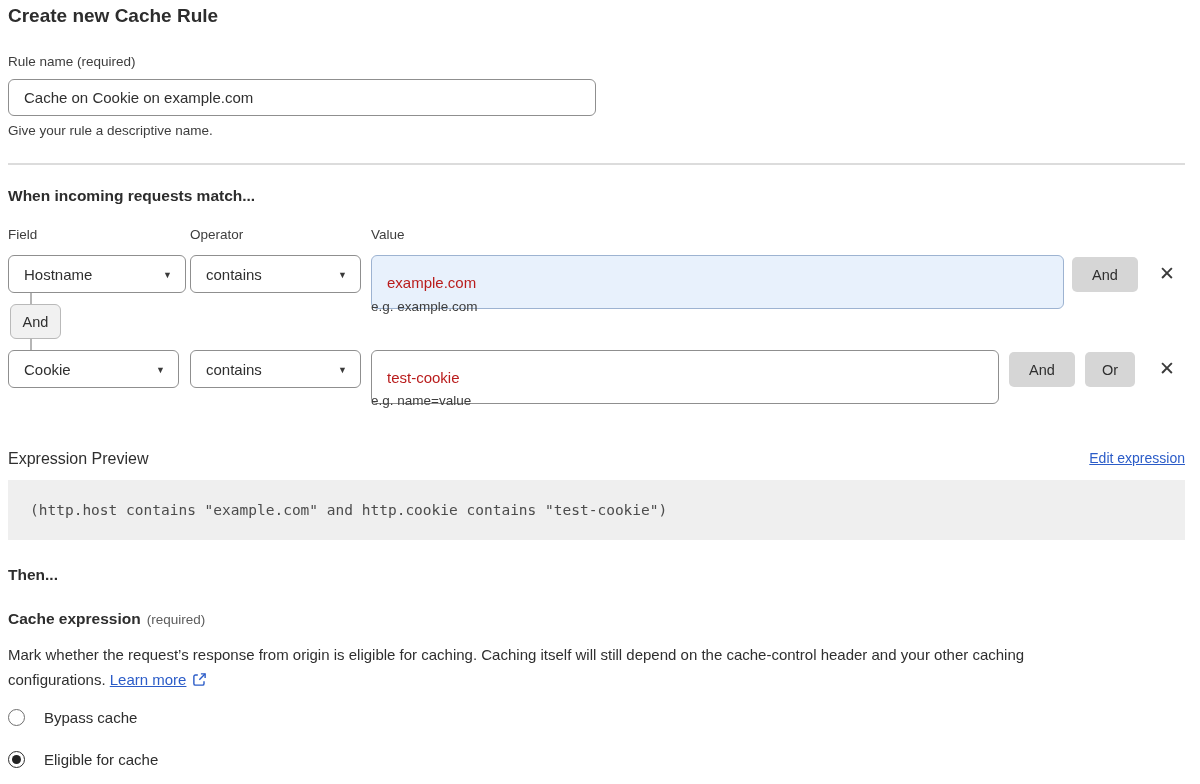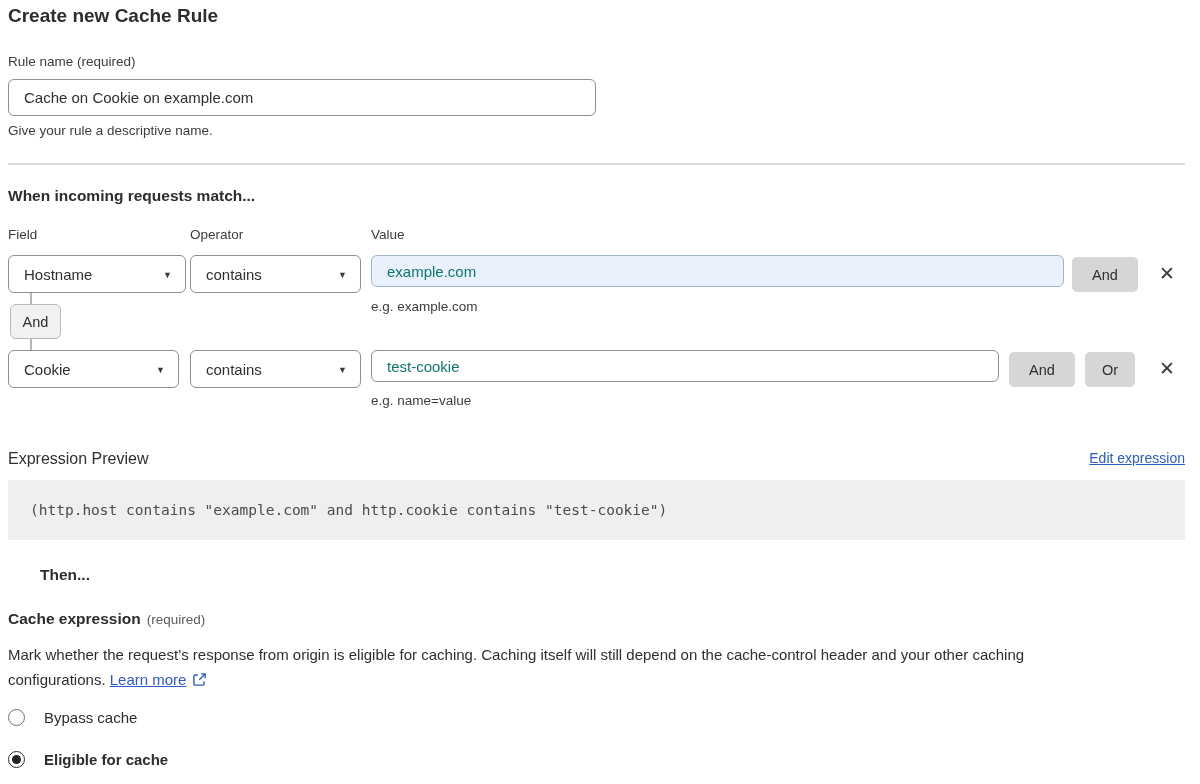--- a/index.html
+++ b/index.html
@@ -23,22 +23,22 @@
 
   #col-field  { left:8px;   top:227px; }
   #col-op     { left:190px; top:227px; }
   #col-value  { left:371px; top:227px; }
 
   .select { height:38px; border:1px solid #8f8f8f; border-radius:6px; background:#fff;
     display:flex; align-items:center; justify-content:space-between; padding:0 13px 0 15px;
     font-size:15px; color:#2f2f2f; cursor:pointer; }
   .caret { font-size:9px; color:#3a3a3a; line-height:1; padding-top:2px; }
 
-  .value-input { height:32px; border:1px solid #8f8f8f; border-radius:6px; padding:0 15px;
-    font-size:15px; color:#0f766e; font-family:"Liberation Sans",sans-serif; outline:none; background:#fff; }
+  .value-input { height:54px; border:1px solid #8f8f8f; border-radius:6px; padding:0 15px;
+    font-size:15px; color:#b91c1c; font-family:"Liberation Sans",sans-serif; outline:none; background:#fff; }
 
   #row1-field { left:8px;   top:255px; width:178px; }
   #row1-op    { left:190px; top:255px; width:171px; }
   #row1-value { left:371px; top:255px; width:693px; background:#e8f1fc; border-color:#9db3d1; }
   #row1-hint  { left:371px; top:299px; }
 
   .gray-btn { background:#d6d6d6; border:none; border-radius:5px; font-size:14.5px; color:#2f2f2f;
     font-family:"Liberation Sans",sans-serif; cursor:pointer; }
   #row1-and { left:1072px; top:257px; width:66px; height:35px; }
   .close-btn { width:30px; height:30px; background:none; border:none; font-size:19px; color:#3a3a3a;
@@ -60,35 +60,35 @@
   #row2-close { left:1152px; top:354px; }
   #row2-hint  { left:371px; top:393px;text-align:right; }
 
   #expr-label { left:8px; top:450px; font-size:16px; color:#2f2f2f; }
   .link { color:#2b5cc8; text-decoration:underline; cursor:pointer; }
   #edit-expression { top:450px; right:15px; font-size:14px; }
   #code-block { left:8px; top:480px; width:1177px; height:60px; background:#efefef;
     display:flex; align-items:center; padding:0 22px; }
   #code-text { font-family:"DejaVu Sans Mono", monospace; font-size:14.5px; color:#4c4c4c; white-space:pre; }
 
-  #then-heading { left:8px; top:566px;margin-left:32px; }
+  #then-heading { left:8px; top:566px; }
   #ce-heading { left:8px; top:610px; }
   #ce-required { font-weight:400; font-size:13.5px; color:#5c5c5c; margin-left:6px; }
   #ce-desc { left:8px; top:643px; width:1165px; font-size:15px; line-height:24.5px; color:#2f2f2f; }
   .ext-icon { display:inline-block; vertical-align:-2px; margin-left:6px; }
 
   .radio-row { display:flex; align-items:center; }
   .radio-circle { width:17px; height:17px; border-radius:50%; border:1.5px solid #6f6f6f;
     background:#fff; display:flex; align-items:center; justify-content:center; cursor:pointer; flex:0 0 auto; }
   .radio-circle.selected { border-color:#2e2e2e; }
   .radio-dot { width:9px; height:9px; border-radius:50%; background:#222; }
   #radio-bypass  { left:8px; top:709px; }
   #radio-eligible{ left:8px; top:751px; }
   .radio-label { margin-left:19px; font-size:15px; color:#2d2d2d; }
-  .radio-label.bold { font-weight:700; }
+  .radio-label.bold { font-weight:400; }
 </style>
 </head>
 <body>
 
 <div class="page">
 
   <h1 class="abs" id="page-title">Create new Cache Rule</h1>
 
   <label class="abs small-label" id="rule-name-label">Rule name (required)</label>
   <input class="abs" id="rule-name-input" type="text" value="Cache on Cookie on example.com" style="">

